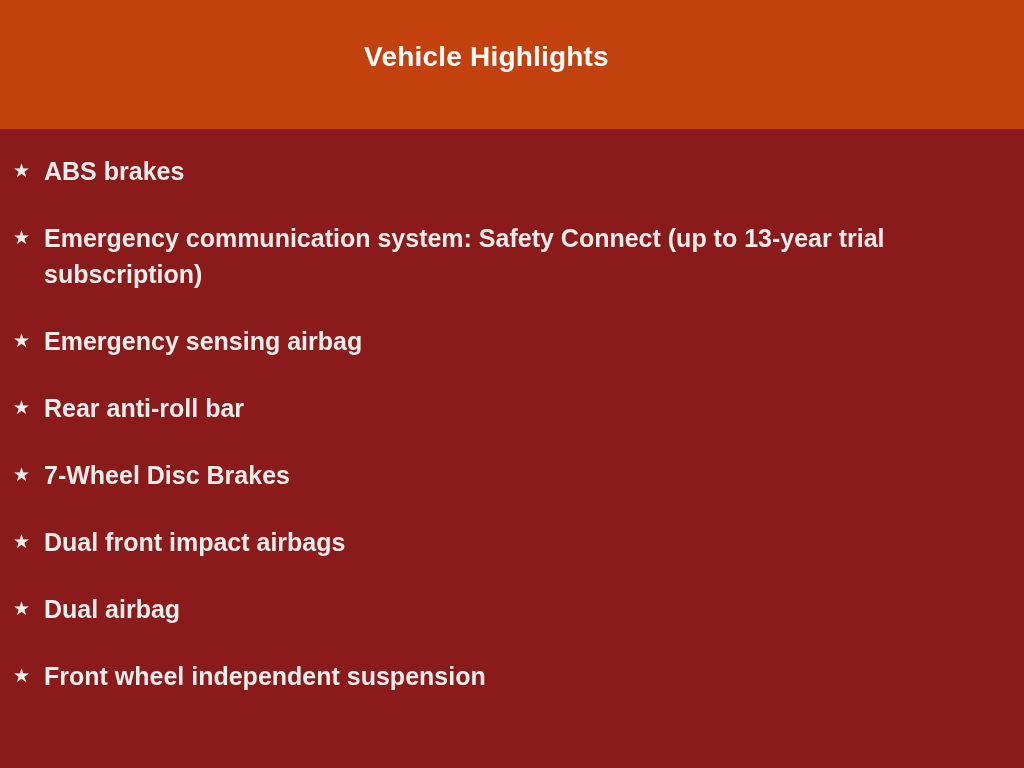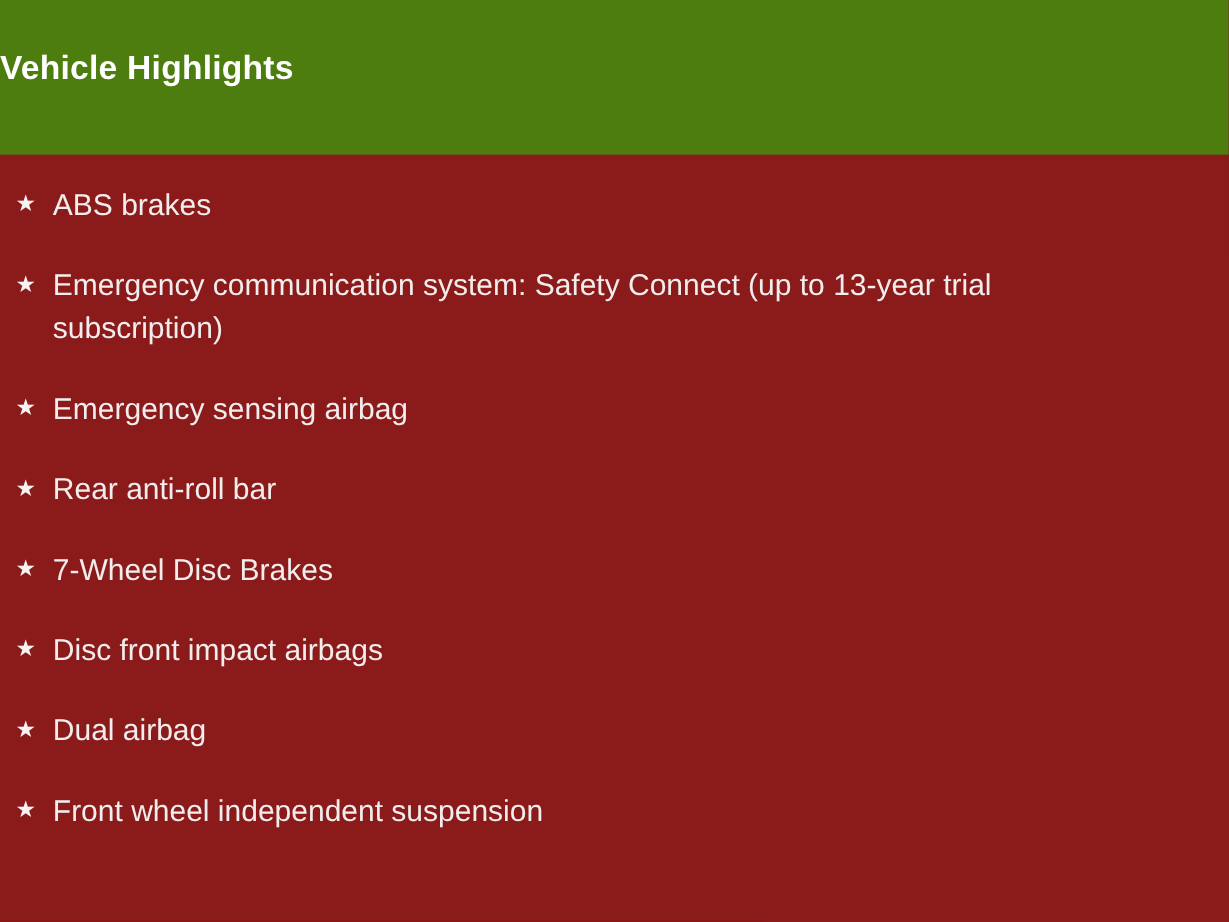--- a/index.html
+++ b/index.html
@@ -16,25 +16,25 @@
   .slide {
     position: relative;
     width: 1024px;
     height: 768px;
     background: #8b1a1a;
     display: flex;
     flex-direction: column;
   }
   .header-band {
     height: 129px;
-    background: #4d7c0f;
+    background: #c2410c;
     flex: 0 0 129px;
     display: flex;
     align-items: flex-start;
-    justify-content: flex-start;
+    justify-content: center;
     box-sizing: border-box;
     padding-right: 51px;
     padding-top: 42px;
   }
   .slide-title {
     color: #ffffff;
     font-size: 28px;
     font-weight: bold;
     letter-spacing: 0.2px;
     line-height: 1.1;
@@ -64,20 +64,21 @@
     width: 31px;
     font-size: 19px;
     line-height: 1.85;
     color: #f7f3f3;
     text-align: left;
   }
   .bullet-text {
     flex: 1 1 auto;
     max-width: 905px;
     color: #f2eded;
+    font-weight: bold;
   }
 </style>
 </head>
 <body>
 
 <div class="slide">
 
   <div class="header-band">
     <div class="slide-title">Vehicle Highlights</div>
   </div>
@@ -105,21 +106,21 @@
         <span class="bullet-text">Rear anti-roll bar</span>
       </li>
 
       <li class="bullet-item">
         <span class="bullet-marker">★</span>
         <span class="bullet-text">7-Wheel Disc Brakes</span>
       </li>
 
       <li class="bullet-item">
         <span class="bullet-marker">★</span>
-        <span class="bullet-text">Disc front impact airbags</span>
+        <span class="bullet-text">Dual front impact airbags</span>
       </li>
 
       <li class="bullet-item">
         <span class="bullet-marker">★</span>
         <span class="bullet-text">Dual airbag</span>
       </li>
 
       <li class="bullet-item">
         <span class="bullet-marker">★</span>
         <span class="bullet-text">Front wheel independent suspension</span>

